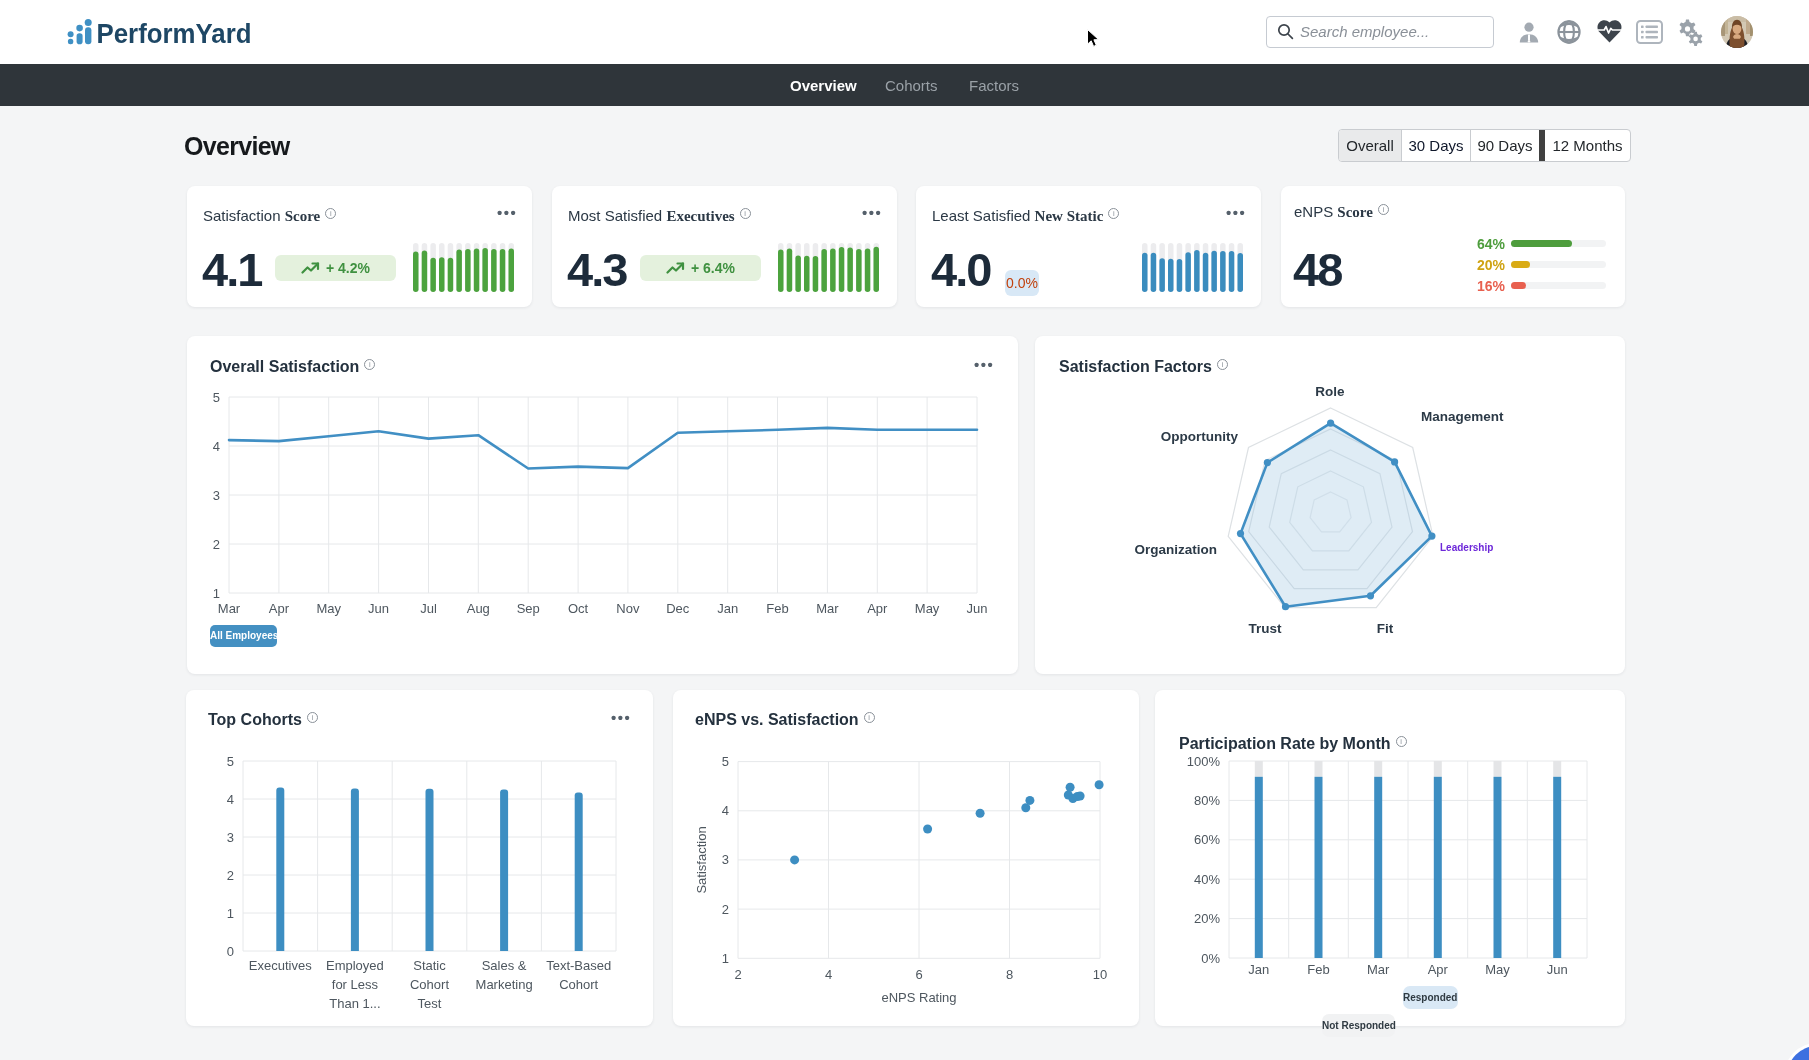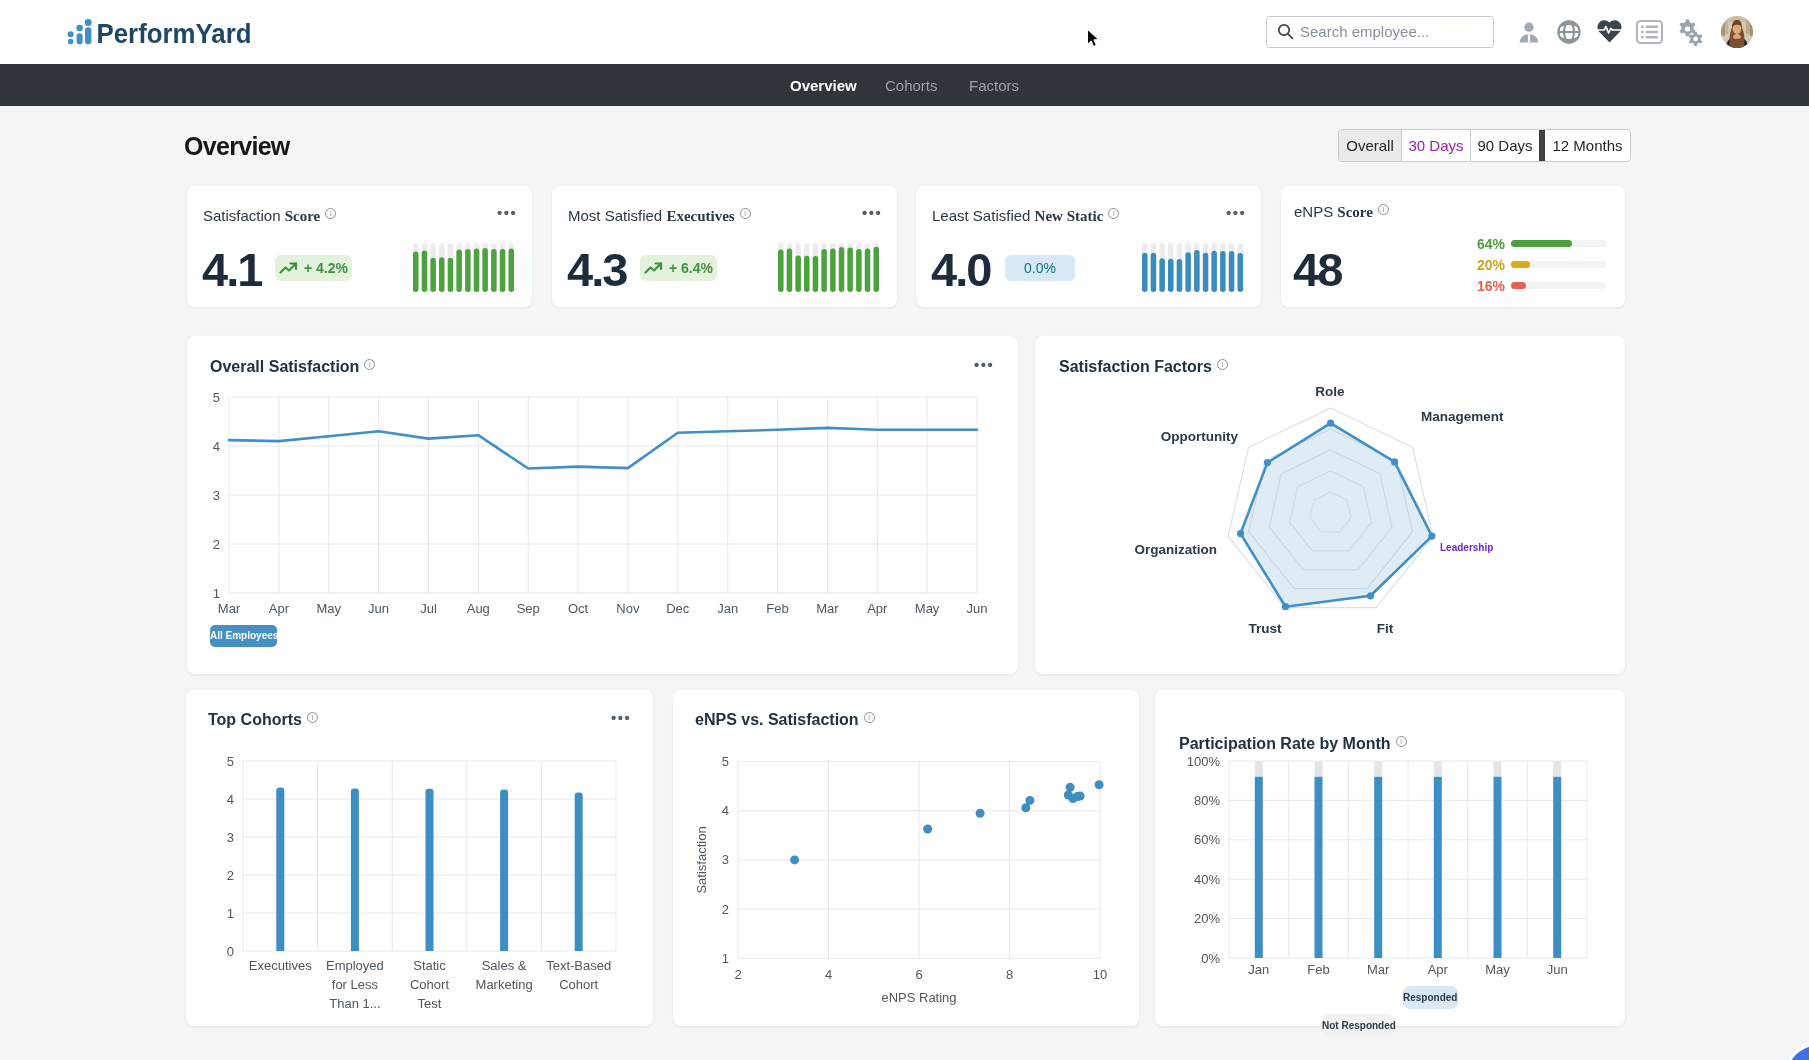--- a/index.html
+++ b/index.html
@@ -6,22 +6,22 @@
 body{width:1809px;height:1060px;background:#f4f5f6;font-family:"Liberation Sans",sans-serif;position:relative;overflow:hidden;}
 .abs{position:absolute;}
 .card{position:absolute;background:#fff;border-radius:8px;box-shadow:0 1px 3px rgba(30,40,50,0.08);}
 .ctitle{font-size:15px;color:#2b3845;}
 .ctitle b{font-weight:700;font-family:Liberation Serif, serif;}
 .bigtitle{font-size:16px;font-weight:700;color:#24313e;}
 .info{display:inline-block;width:9px;height:9px;border:1px solid #8a9199;border-radius:50%;color:#8a9199;font-size:7.5px;line-height:9px;text-align:center;vertical-align:5px;margin-left:5px;font-weight:400;}
 .dots{position:absolute;color:#55606b;font-size:15px;font-weight:700;letter-spacing:1.5px;}
 .bignum{position:absolute;font-size:47px;font-weight:700;letter-spacing:-2px;color:#1d2b3a;line-height:1;}
 .pill{position:absolute;height:26px;border-radius:6px;display:flex;align-items:center;font-size:14px;font-weight:700;}
-.gpill{background:#e4f1dd;color:#3f9140;padding:0 4px;}
-.bpill{background:#d8e8f6;color:#0f766e;padding:0 19px;font-weight:400;}
+.gpill{background:#e4f1dd;color:#3f9140;padding:0 26px;}
+.bpill{background:#d8e8f6;color:#c2410c;padding:0 1px;font-weight:400;margin-top:15px;}
 .axlbl{font-size:13px;fill:#4e575f;font-family:"Liberation Sans",sans-serif;}
 .grid{stroke:#e6e8ea;stroke-width:1;}
 </style>
 </head>
 <body>
 
 <div class="abs" style="left:0;top:0;width:1809px;height:64px;background:#ffffff;"></div>
 
 <svg class="abs" style="left:66px;top:10px;" width="230" height="42" viewBox="0 0 230 42">
   <g fill="#3f90c4">
@@ -33,21 +33,21 @@
     <rect x="19.0" y="17.2" width="6.4" height="17.0" rx="3.0"></rect>
   </g>
   <text x="30.5" y="32.5" font-family="Liberation Sans,sans-serif" font-size="28" font-weight="700" fill="#1e4765" textLength="155" lengthAdjust="spacingAndGlyphs">PerformYard</text>
 </svg>
 
 <div class="abs" style="left:1266px;top:16px;width:226px;height:30px;border:1px solid #c6cbd2;border-radius:4px;background:#fff;"></div>
 <svg class="abs" style="left:1277px;top:23px;" width="17" height="17" viewBox="0 0 17 17">
     <circle cx="7" cy="7" r="5.2" fill="none" stroke="#3c434b" stroke-width="1.7"></circle>
     <line x1="11" y1="11" x2="15.4" y2="15.4" stroke="#3c434b" stroke-width="1.7" stroke-linecap="round"></line>
   </svg>
-<div class="abs" style="left:1300px;top:23px;font-size:15px;color:#8a9098;">Search employee...</div>
+<div class="abs" style="left:1300px;top:23px;font-size:15px;color:#8a9098;font-style:italic;">Search employee...</div>
 
 <svg class="abs" style="left:1516px;top:19px;" width="26" height="26" viewBox="0 0 26 26">
   <g fill="#a3aab2">
     <circle cx="13" cy="8.2" r="4.6"></circle>
     <path d="M3.8 23.5 c0-5 3.9-8.3 9.2-8.3 c5.3 0 9.2 3.3 9.2 8.3 z"></path>
   </g>
   <g fill="#ffffff">
       <rect x="12" y="15.5" width="2" height="5.5"></rect>
       <circle cx="13" cy="22.3" r="1.2"></circle>
     </g>
@@ -108,21 +108,21 @@
 
 <div class="abs" style="left:0;top:64px;width:1809px;height:42px;background:#2f353a;"></div>
 <div class="abs" style="left:790px;top:77px;font-size:15px;font-weight:700;color:#ffffff;">Overview</div>
 <div class="abs" style="left:885px;top:77px;font-size:15px;color:#9aa1a7;">Cohorts</div>
 <div class="abs" style="left:969px;top:77px;font-size:15px;color:#9aa1a7;">Factors</div>
 
 <div class="abs" style="left:184px;top:132px;font-size:25px;font-weight:700;color:#16191c;letter-spacing:-0.7px;">Overview</div>
 
 <div class="abs" style="left:1338px;top:129px;height:31px;display:flex;border:1px solid #c9ccd0;border-radius:4px;overflow:hidden;background:#fff;">
   <div style="width:62px;background:#e9eaeb;border-right:1px solid #c9ccd0;display:flex;align-items:center;justify-content:center;font-size:15px;color:#23272b;">Overall</div>
-  <div style="width:68px;border-right:1px solid #c9ccd0;display:flex;align-items:center;justify-content:center;font-size:15px;color:#a21caf;">30 Days</div>
+  <div style="width:68px;border-right:1px solid #c9ccd0;display:flex;align-items:center;justify-content:center;font-size:15px;color:#0f172a;">30 Days</div>
   <div style="width:68px;border-right:6px solid #404040;display:flex;align-items:center;justify-content:center;font-size:15px;color:#23272b;">90 Days</div>
   <div style="width:85px;display:flex;align-items:center;justify-content:center;font-size:15px;color:#23272b;">12 Months</div>
 </div>
 
 <div class="card" style="left:187px;top:186px;width:345px;height:121px;"></div>
 <div class="card" style="left:552px;top:186px;width:345px;height:121px;"></div>
 <div class="card" style="left:916px;top:186px;width:345px;height:121px;"></div>
 <div class="card" style="left:1281px;top:186px;width:344px;height:121px;"></div>
 
 <div class="abs ctitle" style="left:203px;top:207px;">Satisfaction <b>Score</b><span class="info">i</span></div>

